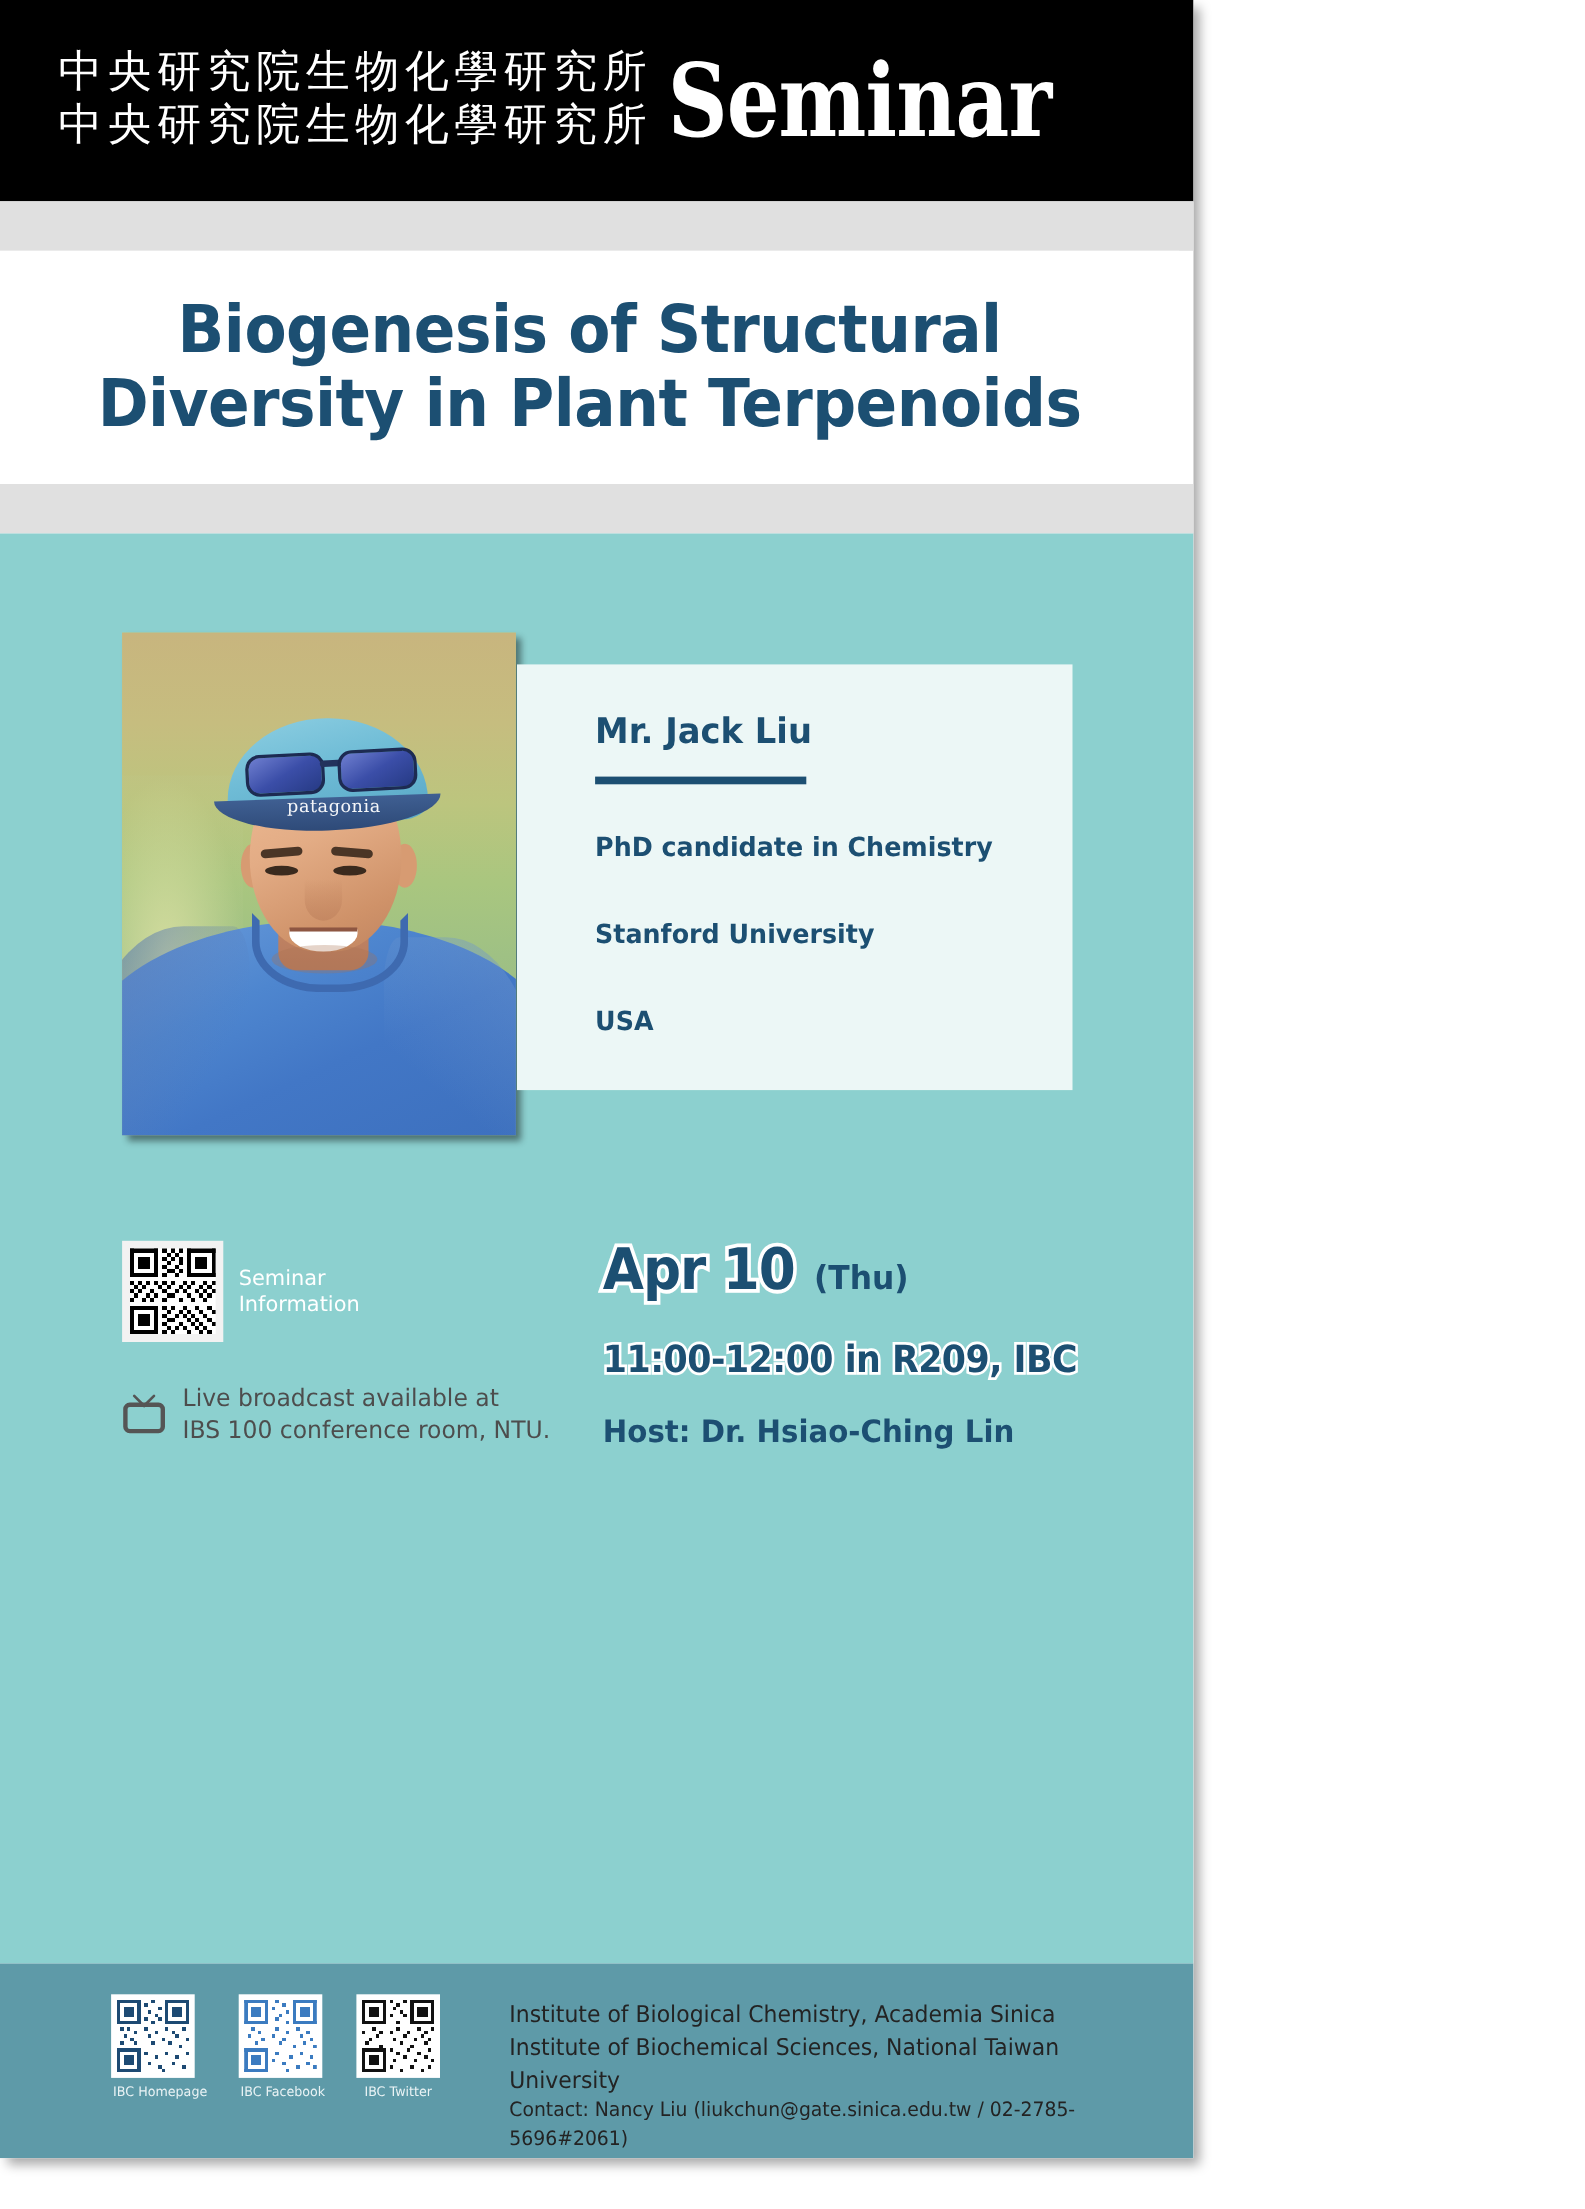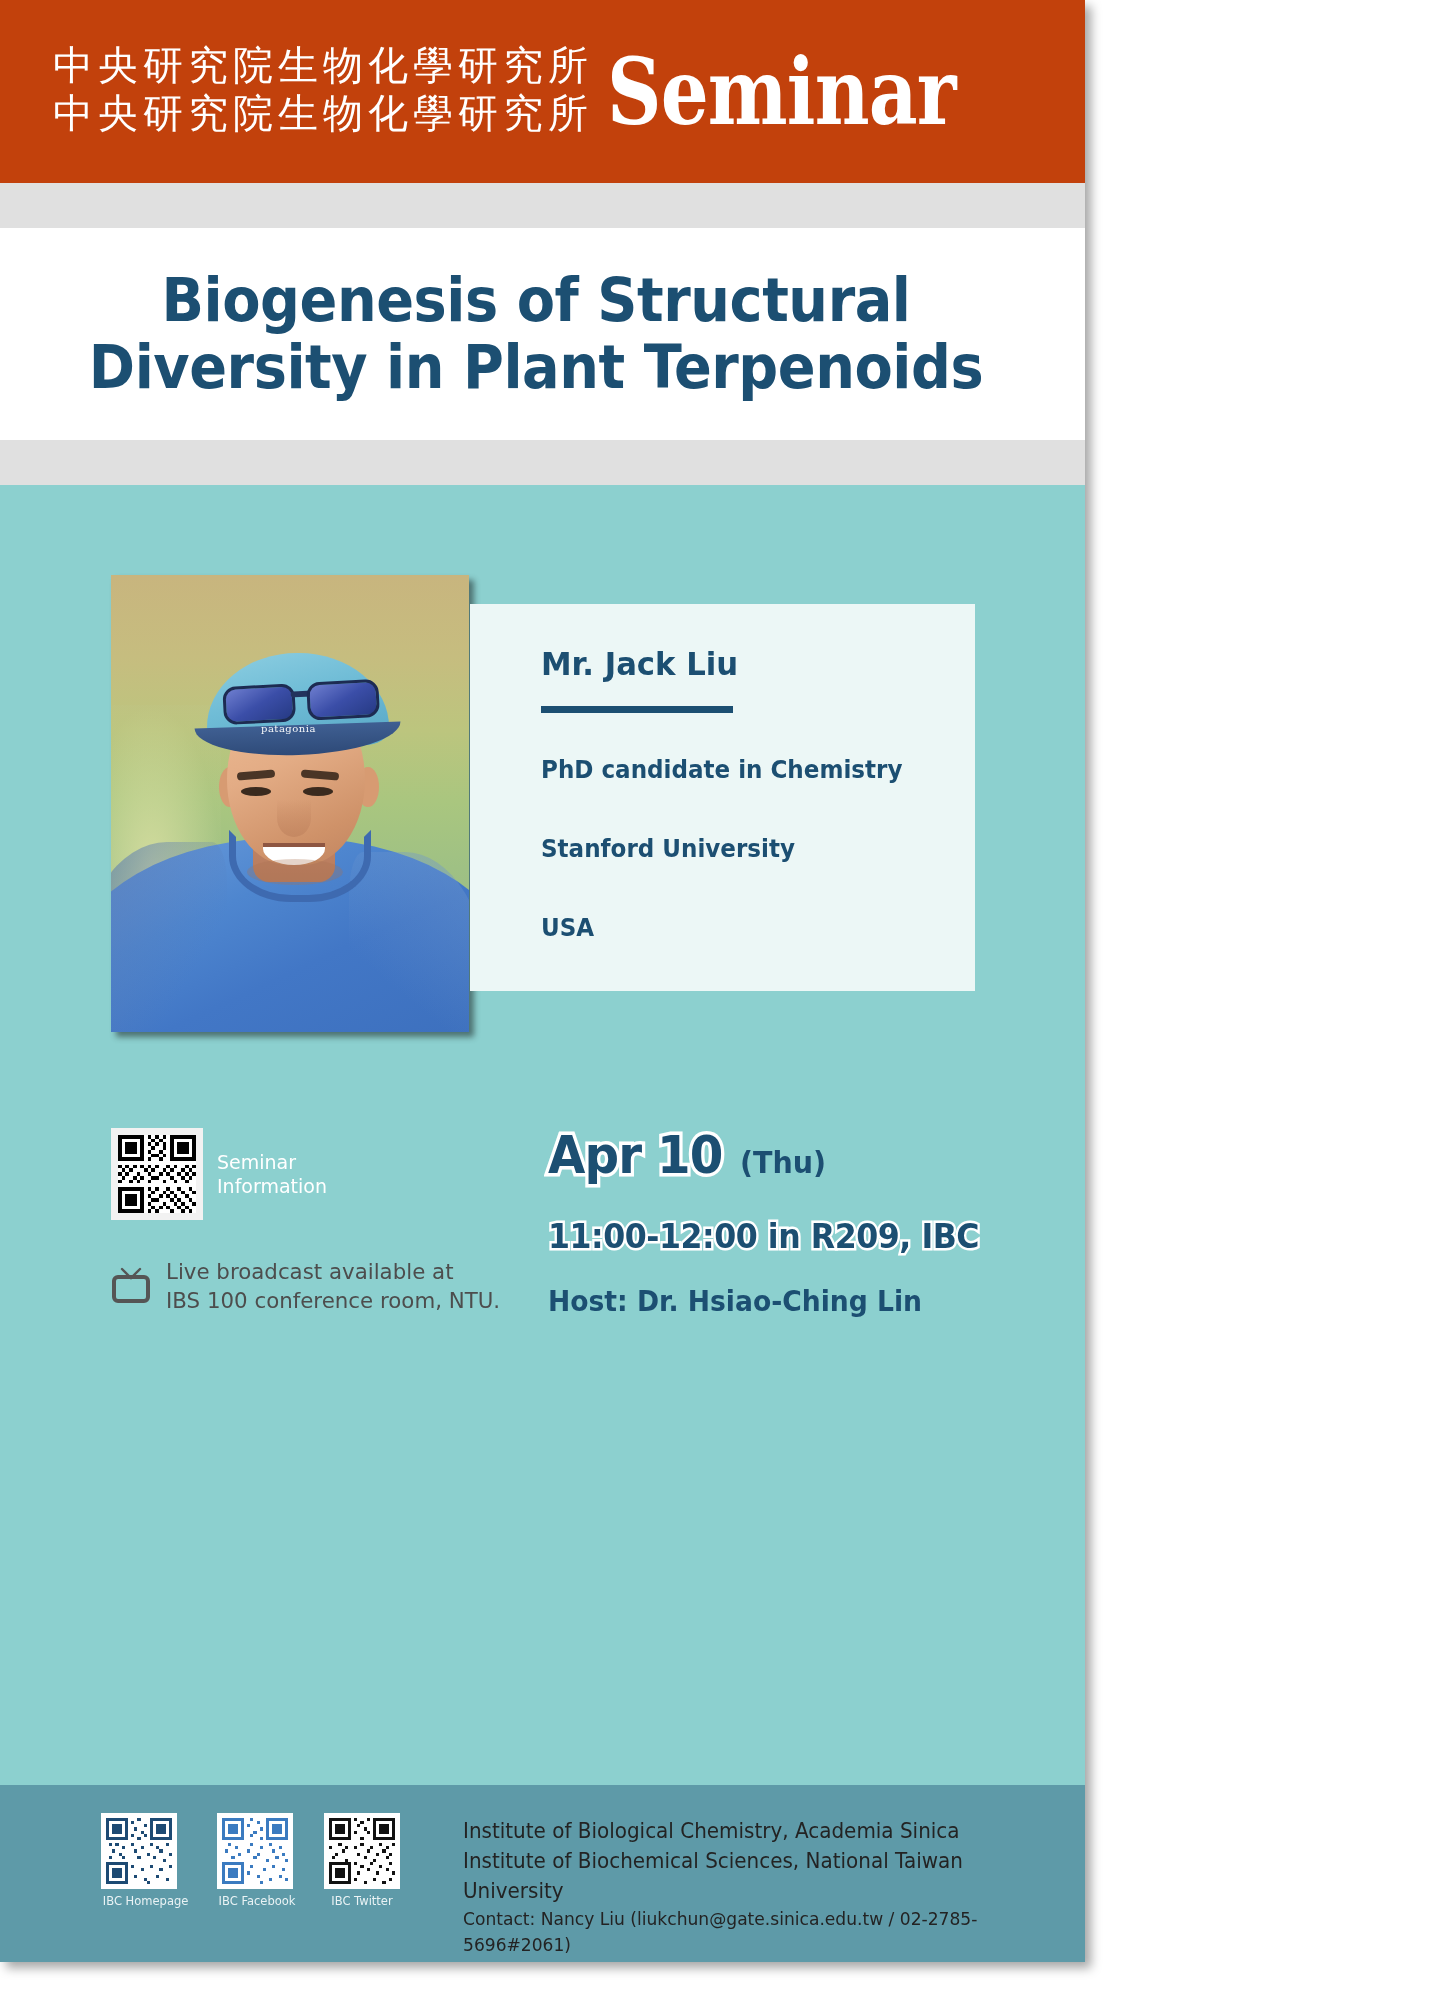--- a/index.html
+++ b/index.html
@@ -27,21 +27,21 @@
     box-shadow: 6px 6px 10px rgba(0,0,0,0.35);
     overflow: hidden;
   }
 
   
   .header {
     position: absolute;
     left: 0; top: 0;
     width: 1085px;
     height: 183px;
-    background: #c2410c;
+    background: #000000;
     display: flex;
     align-items: center;
     justify-content: center;
   }
   .header-inner {
     display: flex;
     align-items: center;
     gap: 14px;
     transform: translateY(-2px);
   }
@@ -230,21 +230,21 @@
     position: absolute;
     left: 68px; top: 12px;
     width: 24px; height: 6px;
     background: #22325c;
     border-radius: 3px;
   }
   .p-cap-logo {
     position: absolute;
     left: 150px; top: 148px;
     color: #ffffff;
-    font-size: 10px;
+    font-size: 16px;
     font-family: "DejaVu Serif", serif;
     letter-spacing: 0.5px;
     opacity: 0.95;
   }
   .p-brow-l, .p-brow-r {
     position: absolute; top: 196px;
     width: 38px; height: 8px;
     background: #4a3526;
     border-radius: 6px;
   }

